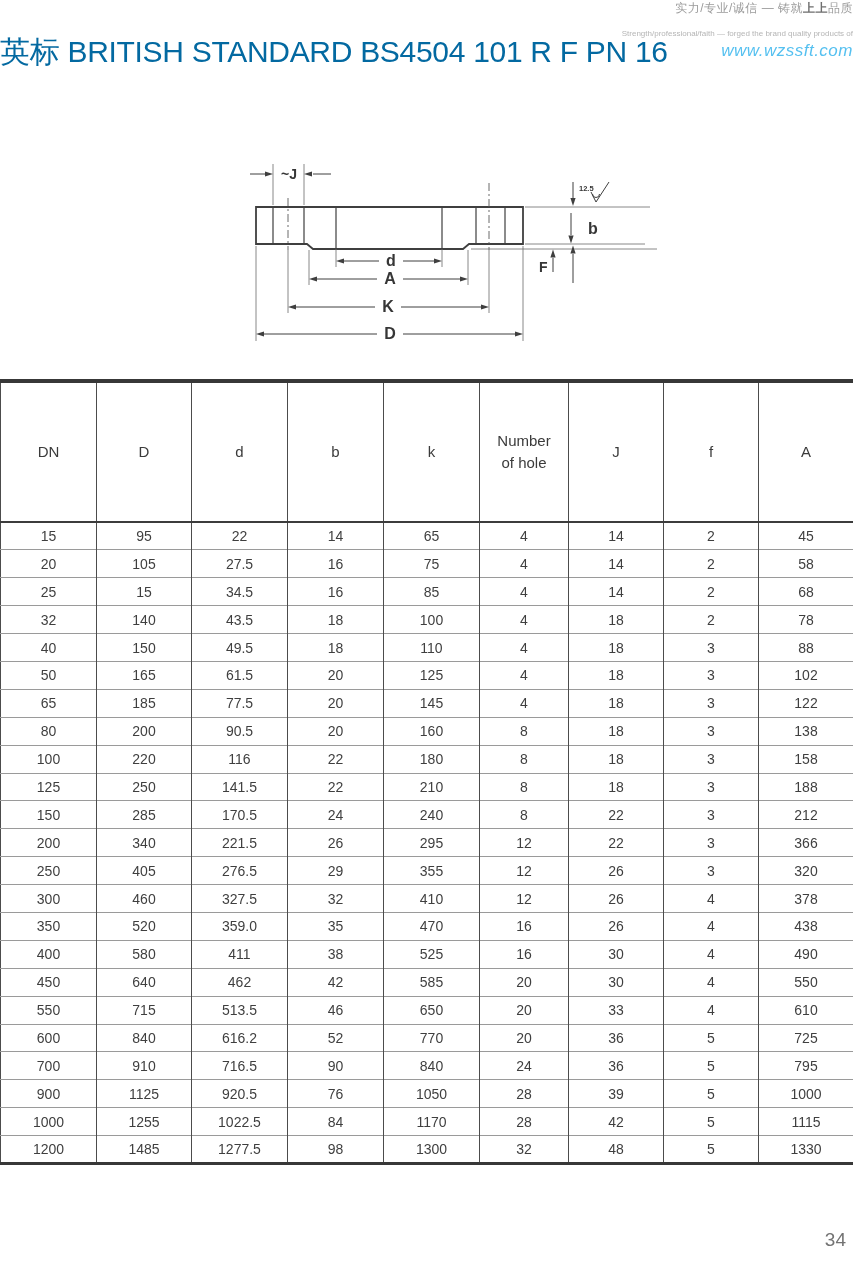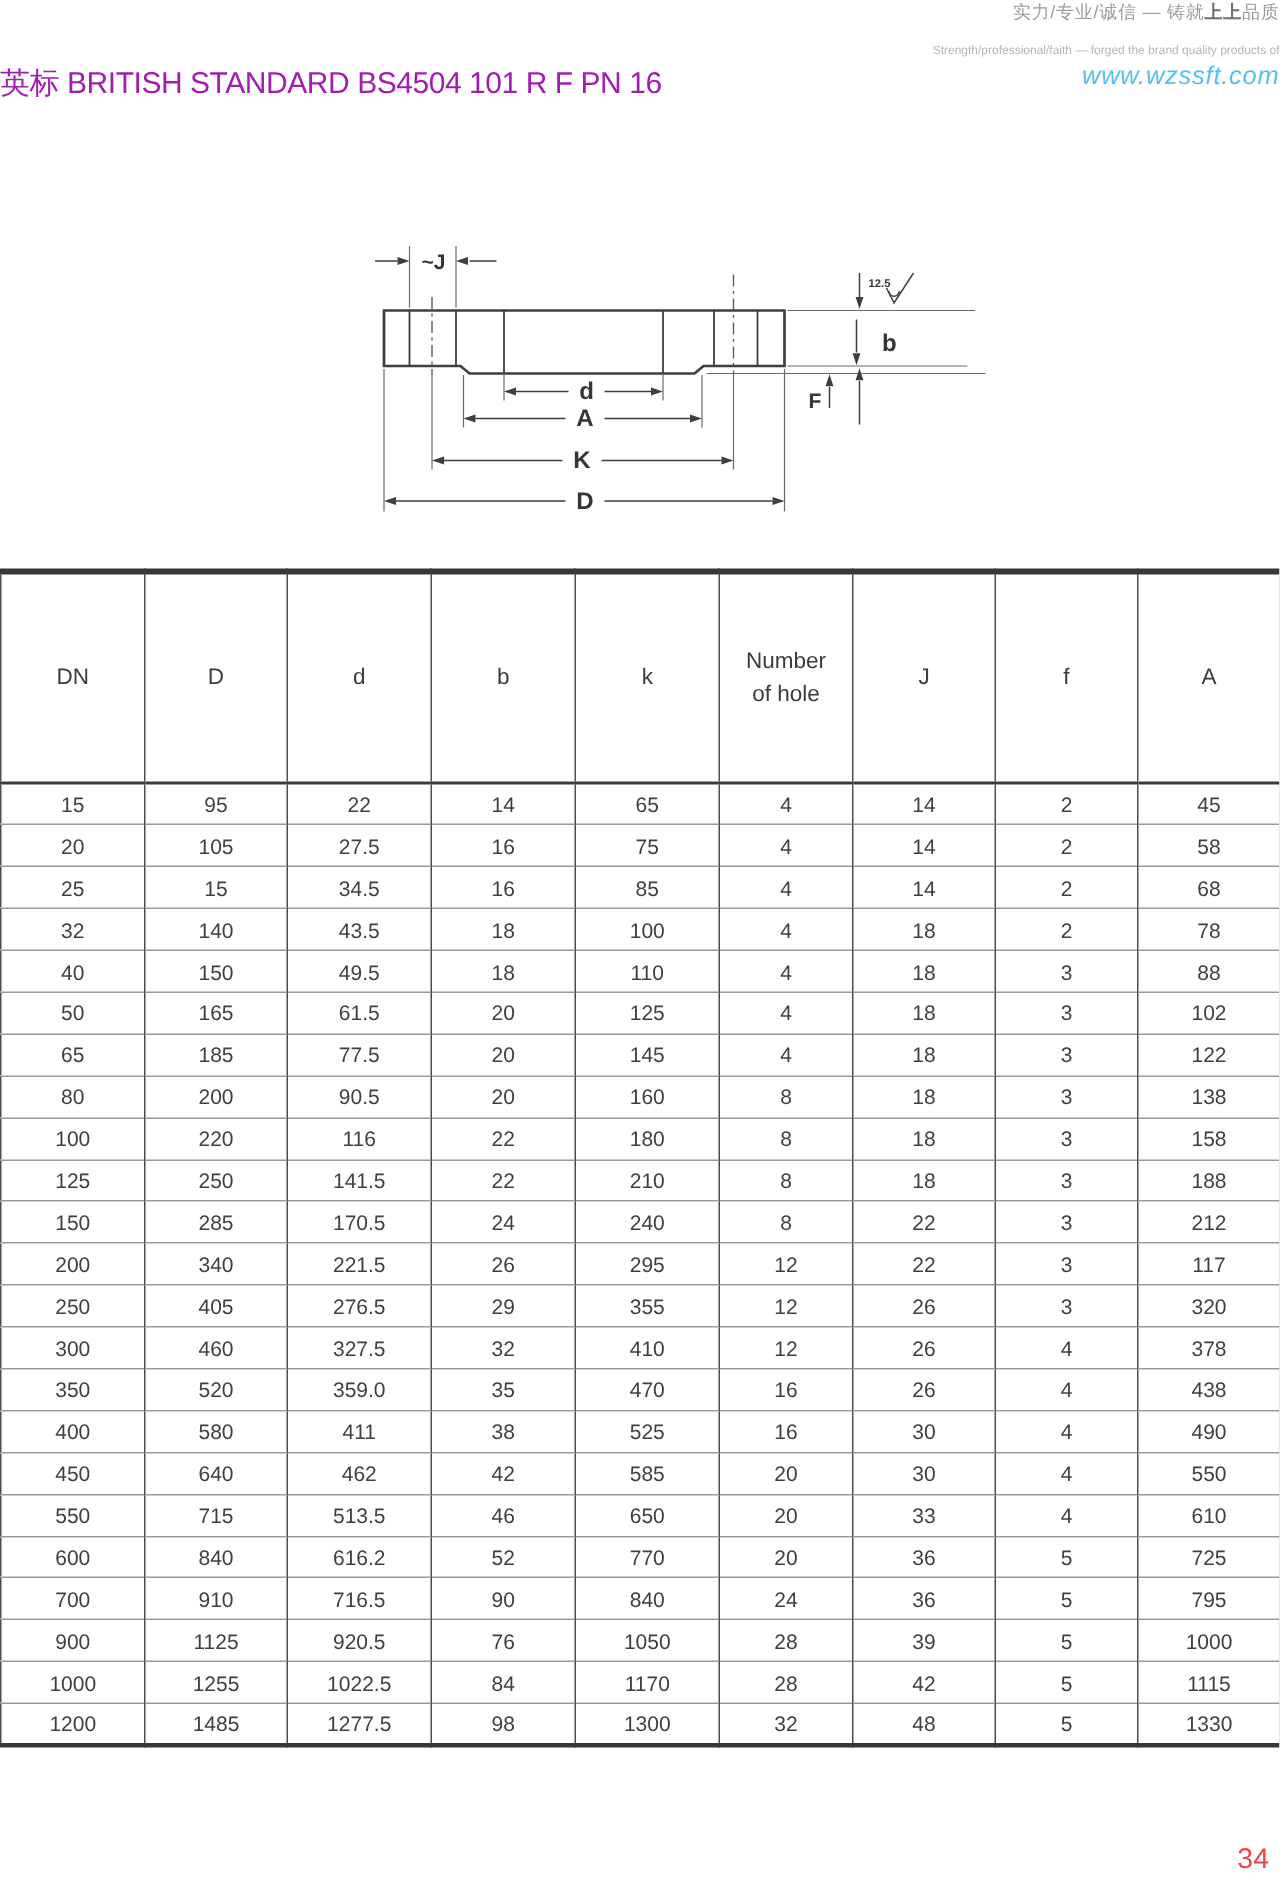--- a/index.html
+++ b/index.html
@@ -11,22 +11,22 @@
     color:#3b3b3b;
   }
   
   .brand { position:absolute; top:2px; right:0; text-align:right; line-height:1.15; }
   .brand .cn { font-size:12px; color:#9c9c9c; letter-spacing:0.5px; }
   .brand .cn b { color:#6f6f6f; font-weight:700; }
   .brand .en { font-size:8px; color:#b5b5b5; margin-top:13px; }
   .brand .site { font-size:17px; font-style:italic; color:#55c0f0; margin-top:3px; letter-spacing:0.5px; }
   
   .title {
-    position:absolute; top:42px; left:0; font-size:20px; font-weight:400;
-    letter-spacing:-0.3px; color:#a21caf; white-space:nowrap;
+    position:absolute; top:32px; left:0; font-size:30px; font-weight:400;
+    letter-spacing:-0.3px; color:#0369a1; white-space:nowrap;
   }
   
   .drawing { position:absolute; left:230px; top:145px; width:440px; height:215px; }
   .drawing text { fill:#363636; font-family:"Liberation Sans","DejaVu Sans",sans-serif; }
   .lbl { font-size:16px; font-weight:700; }
   .lbl-sm { font-size:14px; font-weight:700; }
   .rough-txt { font-size:7.5px; font-weight:700; }
   .ln-main { stroke:#3f3f3f; stroke-width:1.8; fill:none; }
   .ln-mid  { stroke:#3f3f3f; stroke-width:1.2; fill:none; }
   .ln-thin { stroke:#6a6a6a; stroke-width:0.8; fill:none; }
@@ -44,21 +44,21 @@
     height:141px; font-size:15px; font-weight:400; text-align:center; vertical-align:middle;
     color:#3b3b3b; border-left:1px solid #4c4c4c; border-bottom:2px solid #3c3c3c;
     padding:0 10px; line-height:1.5;
   }
   table.dim-table td {
     height:27.9px; font-size:14px; text-align:center; vertical-align:middle; color:#3f3f3f;
     border-left:1px solid #4c4c4c; border-top:1px solid #9a9a9a; padding:0;
   }
   table.dim-table th:first-child, table.dim-table td:first-child { border-left:none; }
   
-  .pageno { position:absolute; top:1229px; right:7px; font-size:19px; color:#ef4444; }
+  .pageno { position:absolute; top:1229px; right:7px; font-size:19px; color:#737373; }
 </style>
 </head>
 <body>
 
 <div class="page">
 
   <div class="brand">
     <div class="cn"><span>实力/专业/诚信 — 铸就</span><b>上上</b><span>品质</span></div>
     <div class="en">Strength/professional/faith — forged the brand quality products of</div>
     <div class="site">www.wzssft.com</div>
@@ -297,21 +297,21 @@
         </tr>
         <tr>
           <td>200</td>
           <td>340</td>
           <td>221.5</td>
           <td>26</td>
           <td>295</td>
           <td>12</td>
           <td>22</td>
           <td>3</td>
-          <td>117</td>
+          <td>366</td>
         </tr>
         <tr>
           <td>250</td>
           <td>405</td>
           <td>276.5</td>
           <td>29</td>
           <td>355</td>
           <td>12</td>
           <td>26</td>
           <td>3</td>

